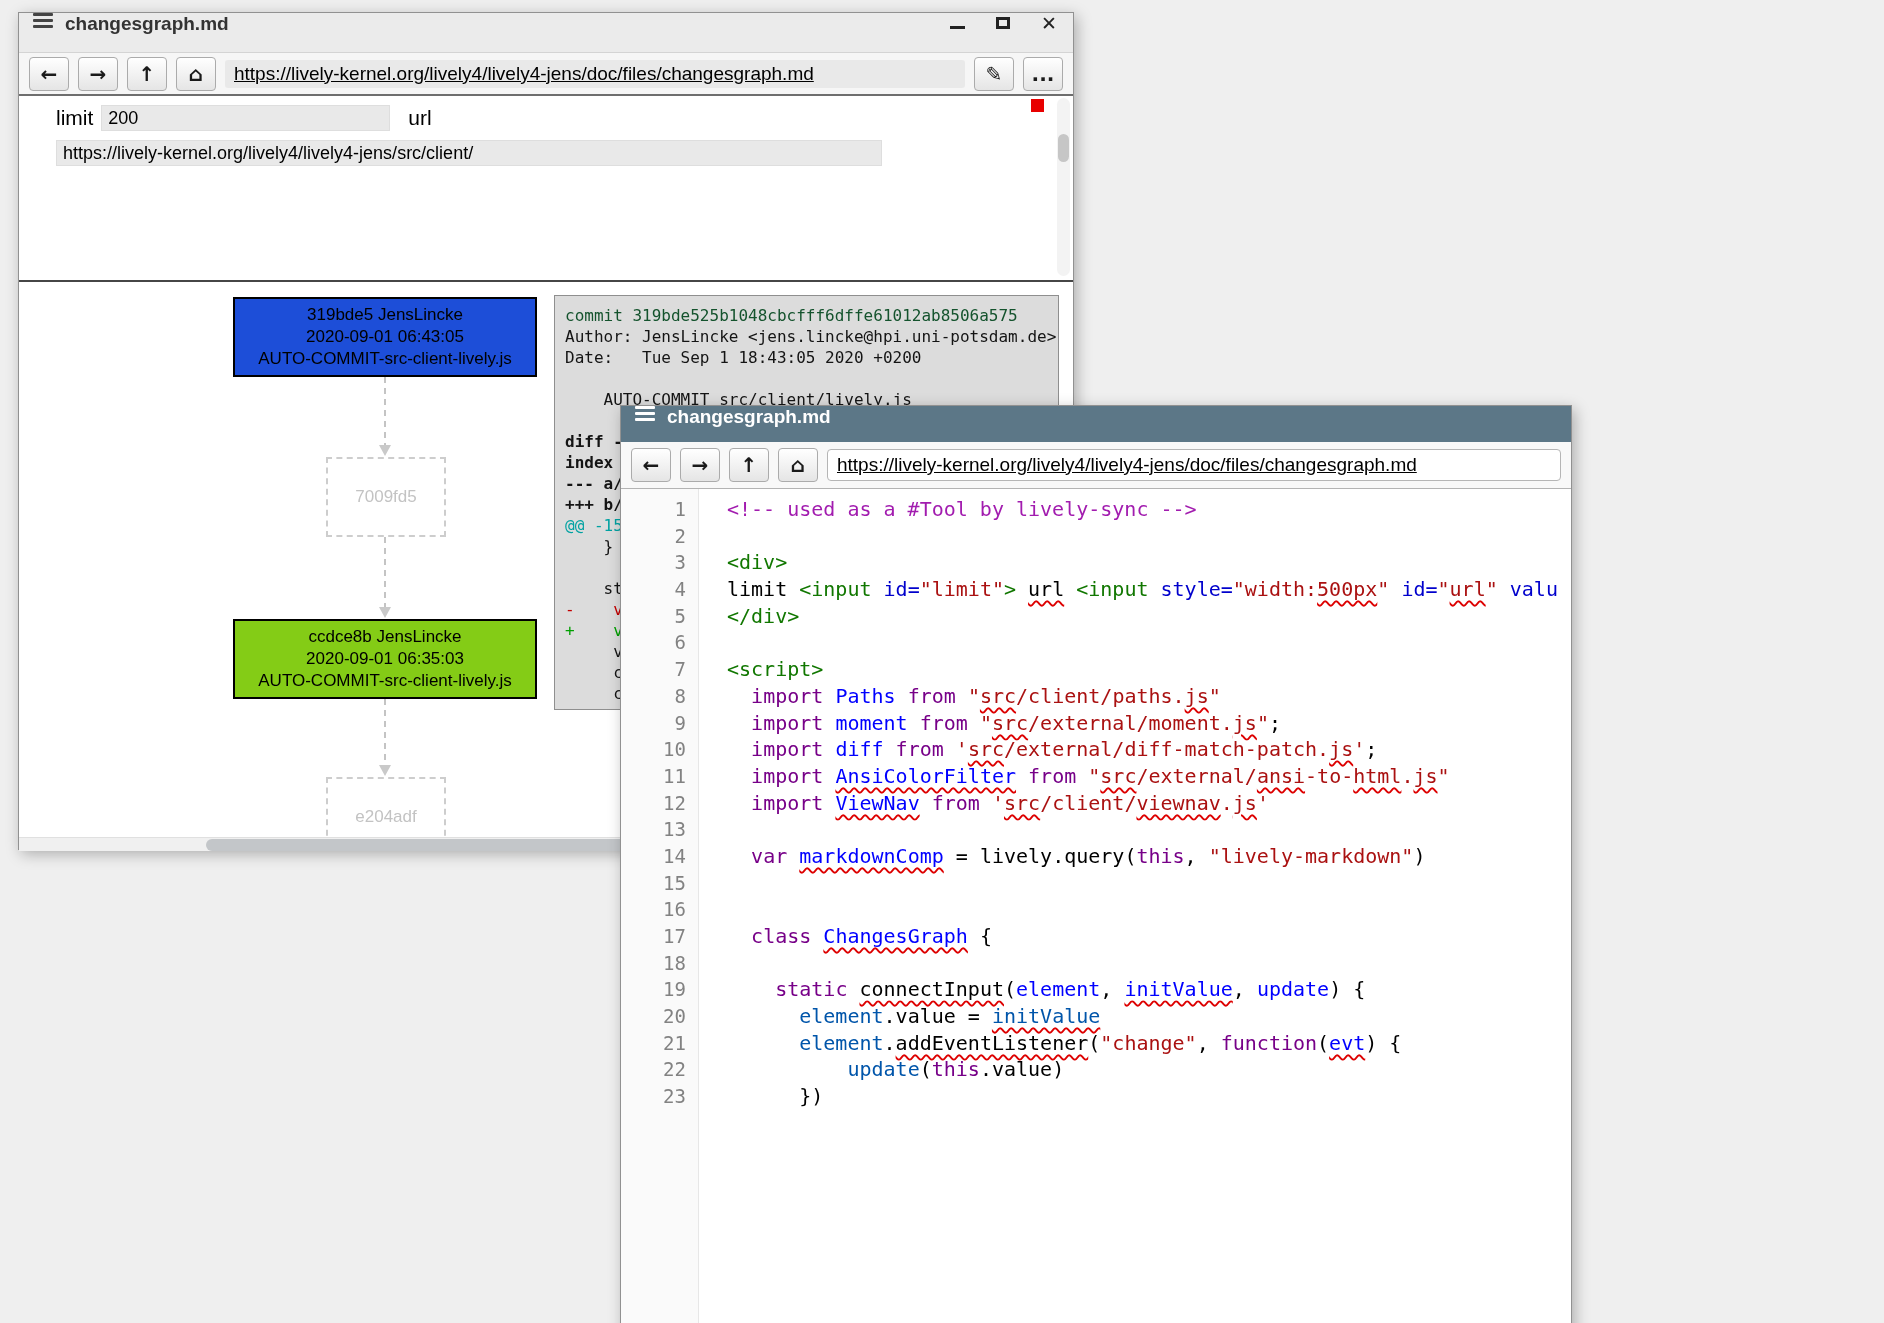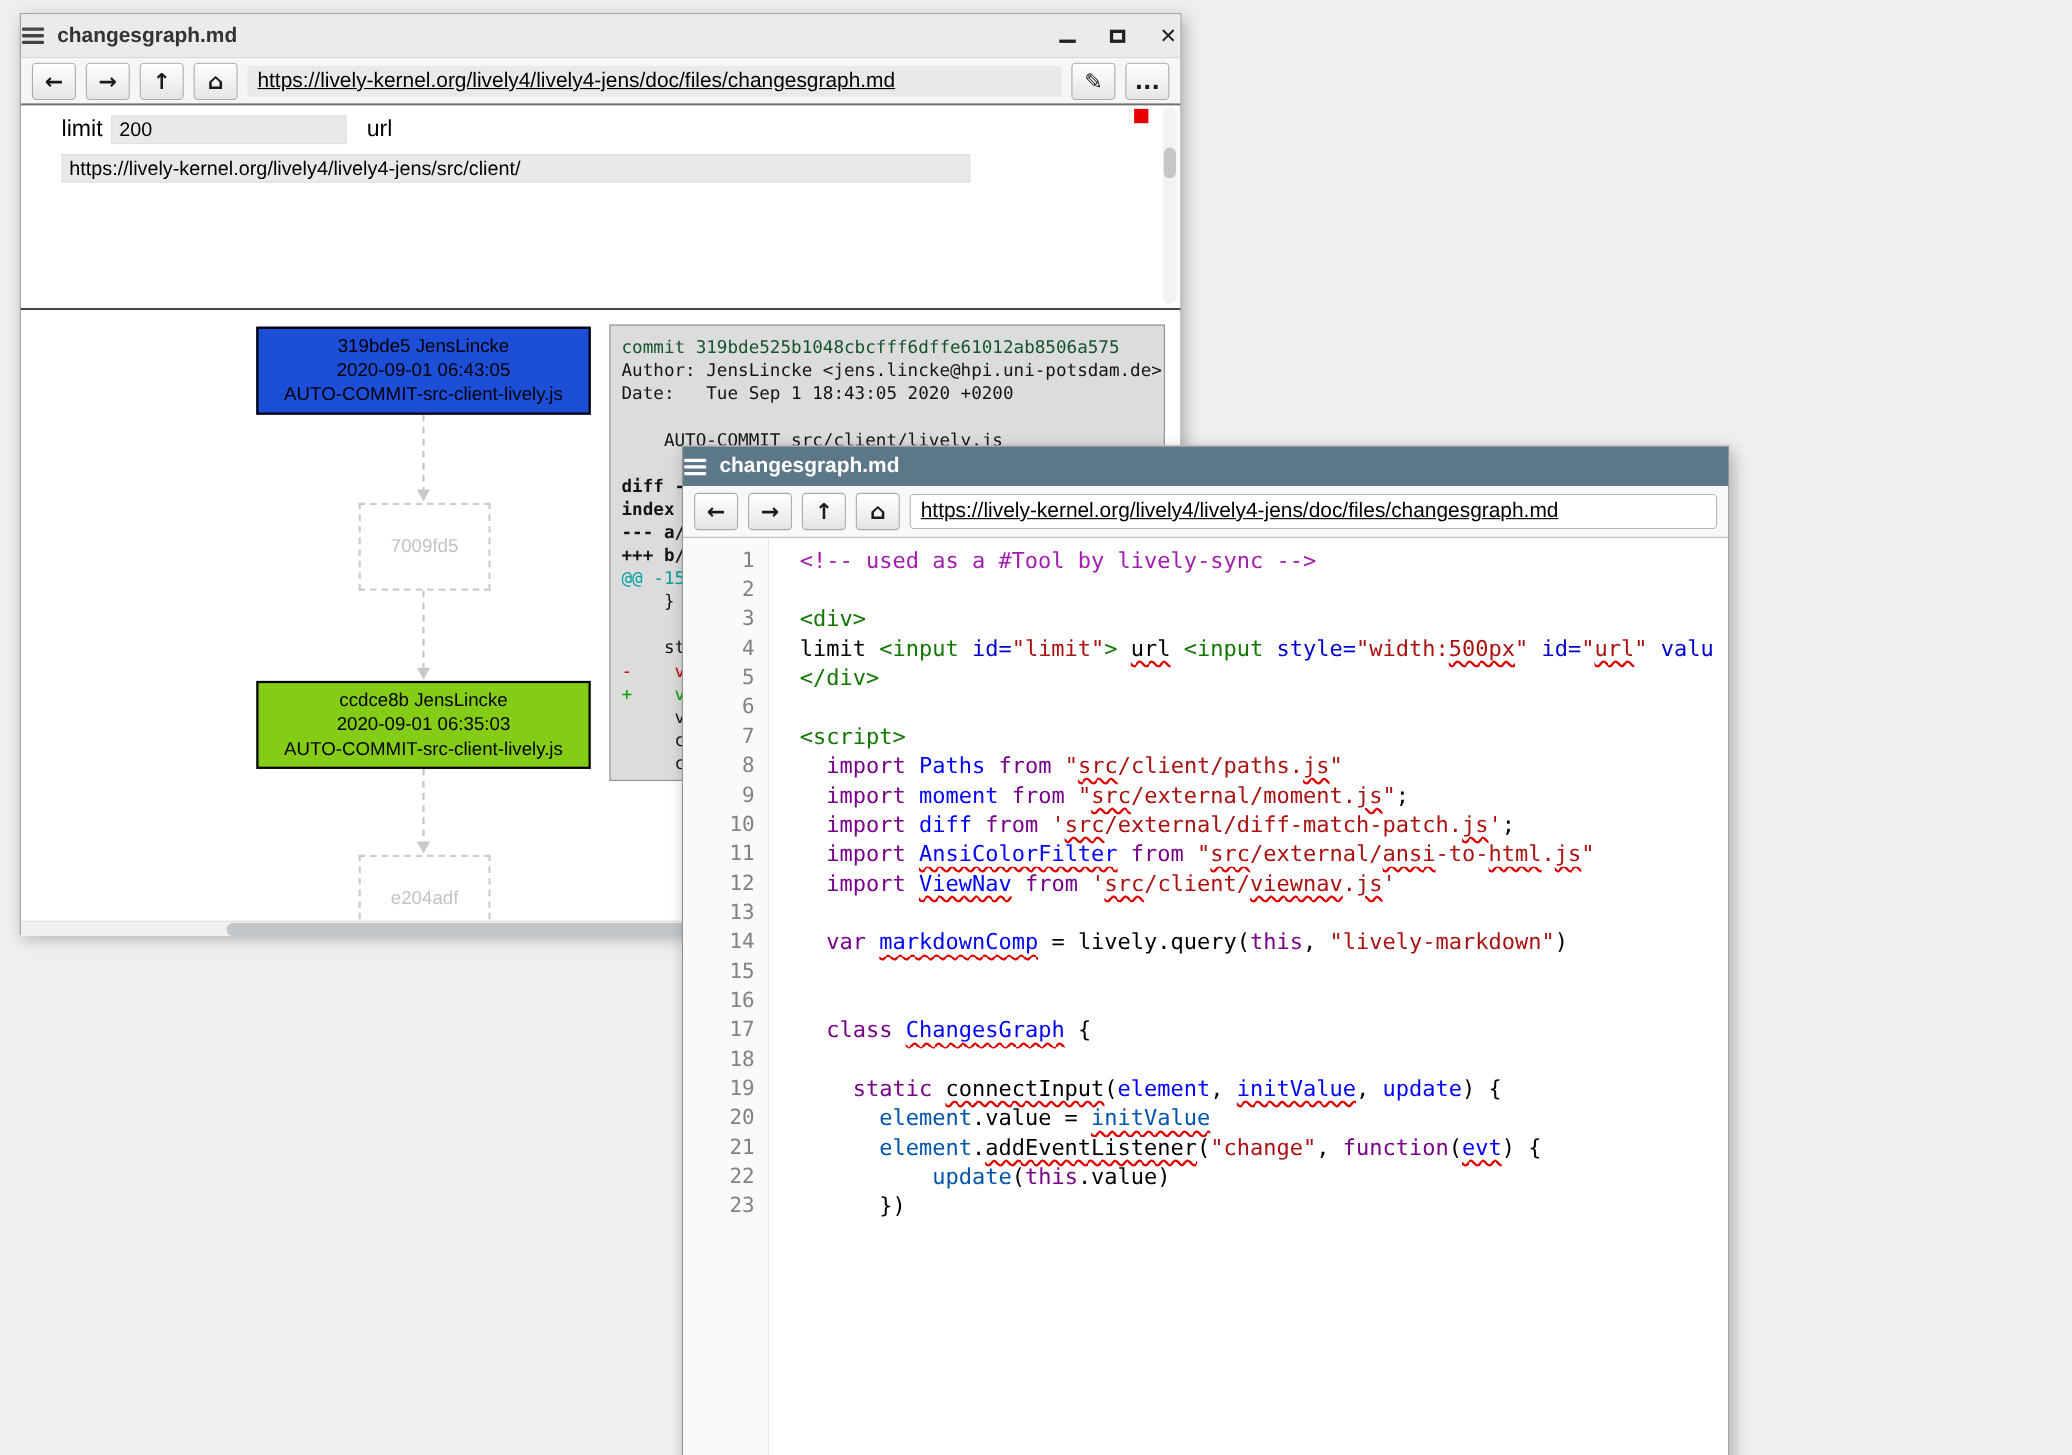--- a/index.html
+++ b/index.html
@@ -3,21 +3,21 @@
 <meta charset="utf-8">
 <style>
   *{box-sizing:border-box;margin:0;padding:0;}
   html,body{width:1884px;height:1323px;}
   body{position:relative;overflow:hidden;background:#efefef;font-family:"Liberation Sans",sans-serif;}
 
   .win{position:absolute;background:#fff;border:1px solid #919191;box-shadow:3px 4px 14px rgba(0,0,0,.28);}
   .win1{left:18px;top:12px;width:1056px;height:838px;}
   .win2{left:620px;top:405px;width:952px;height:940px;}
 
-  .titlebar{height:40px;display:flex;align-items:center;padding:0 1px;background:#ebebeb;border-bottom:1px solid #d4d4d4;}
+  .titlebar{height:40px;display:flex;align-items:flex-start;padding:0 14px;background:#ebebeb;border-bottom:1px solid #d4d4d4;}
   .win2 .titlebar{height:36px;background:#5c7787;border-bottom:none;}
   .burger{display:inline-flex;flex-direction:column;gap:3px;width:20px;}
   .burger i{display:block;height:3px;background:#444;border-radius:1px;}
   .win2 .burger i{background:#fff;}
   .title{font-size:19px;font-weight:bold;color:#333;margin-left:12px;}
   .win2 .title{color:#fff;}
   .spacer{flex:1;}
   .wb{margin-left:26px;display:flex;align-items:center;justify-content:center;width:20px;height:20px;color:#222;}
   .minbar{width:15px;height:3px;background:#222;margin-top:9px;}
   .maxbox{width:14px;height:12px;border:3px solid #222;}
@@ -27,21 +27,21 @@
   .win2 .toolbar{height:47px;background:#f8f8f8;border-bottom:1px solid #b3b3b3;}
   .tbtn{width:40px;height:34px;border:1px solid #ababab;border-radius:4px;background:linear-gradient(#ffffff,#e5e5e5);display:flex;align-items:center;justify-content:center;}
   .tbtn span{font-size:20px;font-weight:bold;color:#1a1a1a;font-family:"DejaVu Sans",sans-serif;}
   .urlbox{flex:1;height:28px;background:#e9e9e9;border:none;border-radius:3px;font-size:19px;padding:0 9px;color:#000;font-family:"Liberation Sans",sans-serif;outline:none;text-decoration:underline;}
   .win2 .urlbox{background:#fff;border:1px solid #b5b5b5;height:32px;border-radius:4px;}
 
   .mdtop{position:relative;height:184px;background:#fff;}
   .formrow{display:flex;align-items:center;padding:9px 0 0 37px;}
   .lbl{font-size:21px;color:#000;}
   .inp{background:#e9e9e9;border:1px solid #dedede;height:26px;font-size:18px;padding:0 6px;color:#000;font-family:"Liberation Sans",sans-serif;outline:none;}
-  .limit{width:214px;margin-left:8px;}
+  .limit{width:289px;margin-left:8px;}
   .lbl-url{margin-left:18px;}
   .url2{display:block;width:826px;margin:9px 0 0 37px;}
   .red-ind{position:absolute;right:29px;top:3px;width:13px;height:13px;background:#e80000;}
   .vscroll{position:absolute;right:3px;top:2px;width:13px;height:178px;background:#f3f3f3;border-radius:7px;}
   .vthumb{position:absolute;left:1px;top:36px;width:11px;height:28px;background:#c6c6c6;border-radius:6px;}
 
   .divider{height:2px;background:#464646;}
 
   .grapharea{position:relative;height:555px;overflow:hidden;background:#fff;}
   .node{position:absolute;text-align:center;font-size:17px;line-height:22px;color:#000;background:#84cc16;border:2px solid #000;display:flex;flex-direction:column;justify-content:center;}

